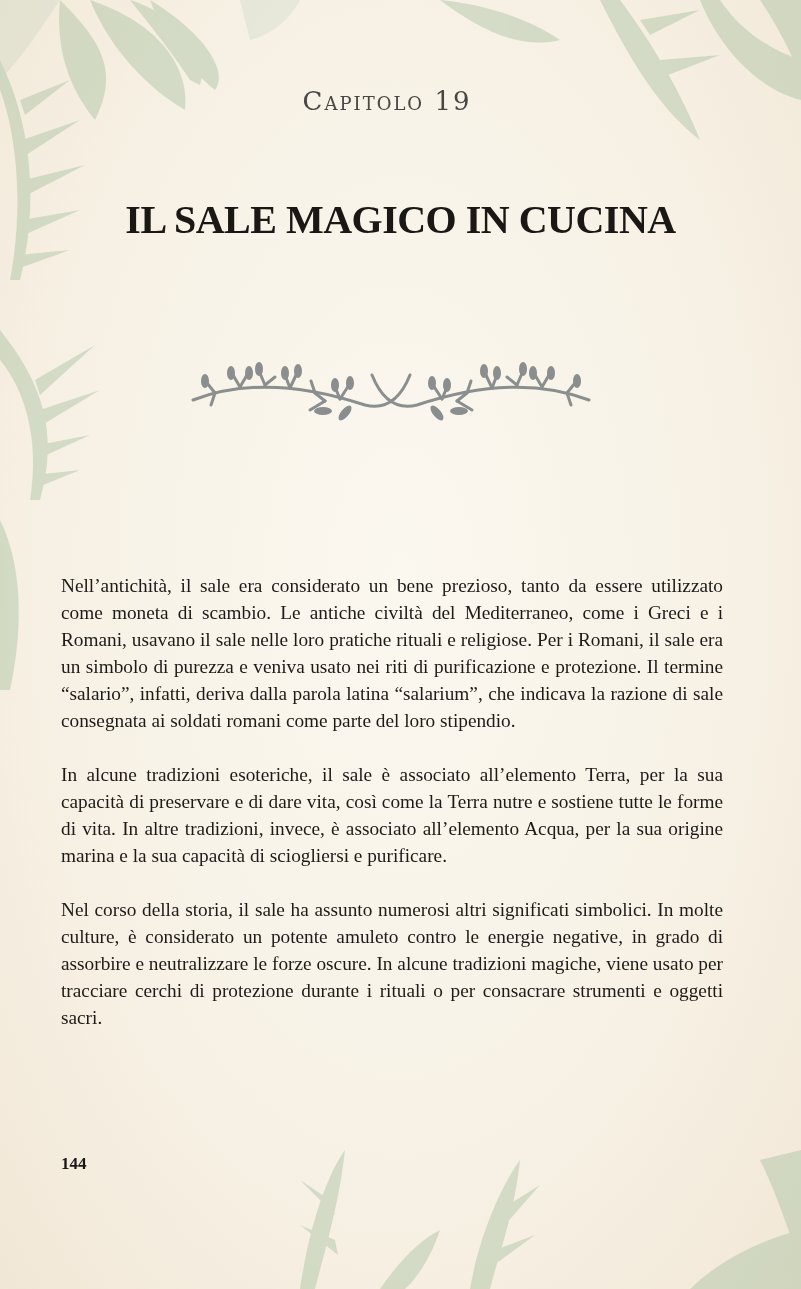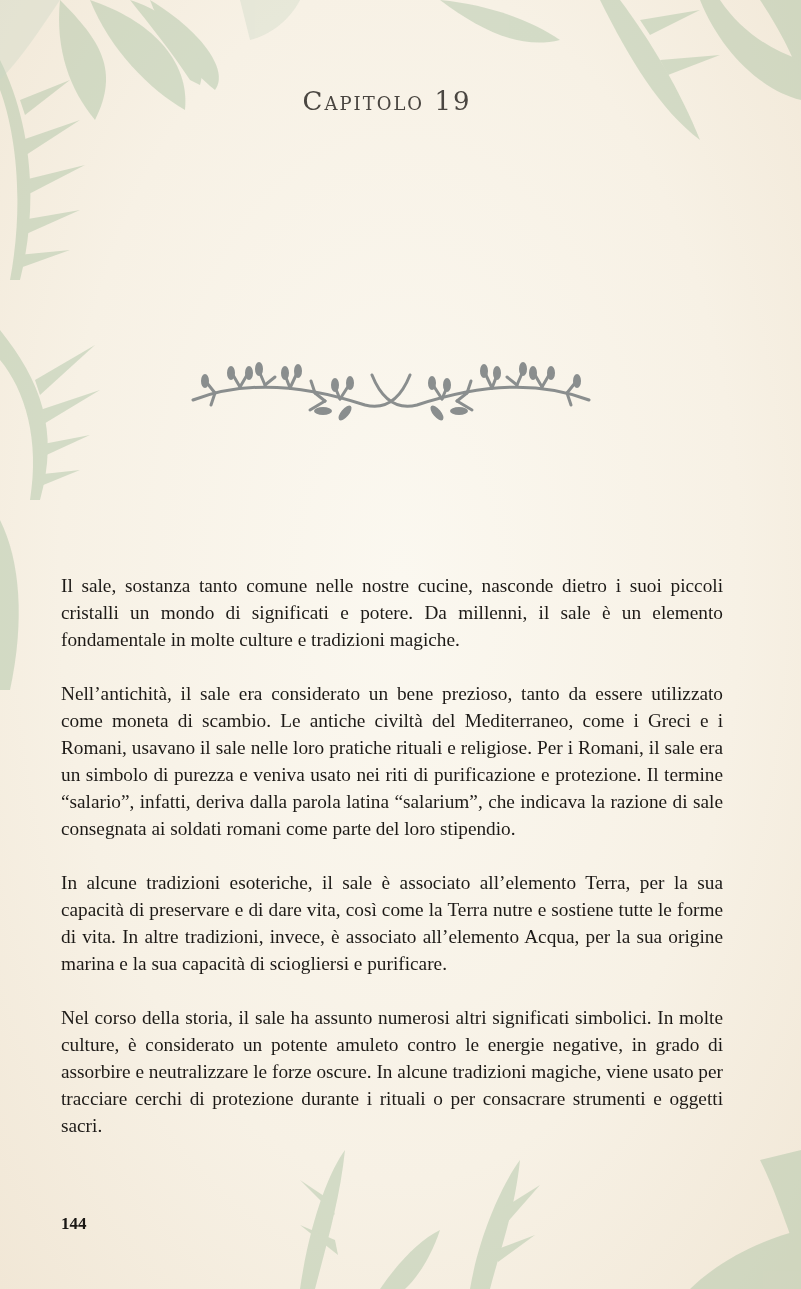--- a/index.html
+++ b/index.html
@@ -25,21 +25,21 @@
   .content { position:absolute; top:572px; left:61px; width:662px; }
   .section-heading {
     font-family:"Liberation Serif", serif; font-weight:bold;
     font-size:20px; margin:0 0 6px 0; letter-spacing:-0.2px; color:#1a1714;
   }
   .para {
     font-size:19.3px; line-height:27px; margin:0 0 27px 0;
     text-align:justify; color:#1d1a17;
   }
   .page-number {
-    position:absolute; top:1214px; left:61px;
+    position:absolute; top:1154px; left:61px;
     font-family:"Liberation Serif", serif; font-weight:bold; font-size:17px; color:#1a1714;
   }
 </style>
 </head>
 <body>
 
 <div class="page">
 
   <svg class="bg-foliage" viewBox="0 0 801 1289" width="801" height="1289">
     <g fill="#a9c2a2" opacity="0.45">
@@ -81,20 +81,21 @@
       <path d="M380 1289 C400 1260 420 1240 440 1230 C430 1260 415 1280 405 1289Z"></path>
     </g>
     <g fill="#c9d7c4" opacity="0.35">
       <path d="M0 0 L60 0 C40 30 20 60 0 80Z"></path>
       <path d="M240 0 L300 0 C290 20 270 35 250 40Z"></path>
     </g>
   </svg>
 
   <div class="chapter-label">Capitolo 19</div>
 
+  <div class="title">IL SALE MAGICO IN CUCINA</div>
 
   <svg class="divider" viewBox="0 0 412 70">
     <g stroke="#8a8e8e" stroke-width="3" fill="none" stroke-linecap="round">
 
       <path d="M8 45 C60 25 120 30 180 50 C200 55 215 45 225 20"></path>
 
       <path d="M404 45 C352 25 292 30 232 50 C212 55 197 45 187 20"></path>
 
       <path d="M30 38 L22 28"></path>
         <path d="M30 38 L26 50"></path>
@@ -142,20 +143,19 @@
       <ellipse cx="312" cy="18" rx="4" ry="7"></ellipse>
         <ellipse cx="299" cy="16" rx="4" ry="7"></ellipse>
       <ellipse cx="262" cy="30" rx="4" ry="7"></ellipse>
         <ellipse cx="247" cy="28" rx="4" ry="7"></ellipse>
       <ellipse cx="274" cy="56" rx="9" ry="4"></ellipse>
         <ellipse cx="252" cy="58" rx="4" ry="9" transform="rotate(-40 252 58)"></ellipse>
     </g>
   </svg>
 
   <div class="content">
-    <p class="para">Il sale, sostanza tanto comune nelle nostre cucine, nasconde dietro i suoi piccoli cristalli un mondo di significati e potere. Da millenni, il sale è un elemento fondamentale in molte culture e tradizioni magiche.</p>
     <p class="para">Nell’antichità, il sale era considerato un bene prezioso, tanto da essere utilizzato come moneta di scambio. Le antiche civiltà del Mediterraneo, come i Greci e i Romani, usavano il sale nelle loro pratiche rituali e religiose. Per i Romani, il sale era un simbolo di purezza e veniva usato nei riti di purificazione e protezione. Il termine “salario”, infatti, deriva dalla parola latina “salarium”, che indicava la razione di sale consegnata ai soldati romani come parte del loro stipendio.</p>
     <p class="para">In alcune tradizioni esoteriche, il sale è associato all’elemento Terra, per la sua capacità di preservare e di dare vita, così come la Terra nutre e sostiene tutte le forme di vita. In altre tradizioni, invece, è associato all’elemento Acqua, per la sua origine marina e la sua capacità di sciogliersi e purificare.</p>
     <p class="para">Nel corso della storia, il sale ha assunto numerosi altri significati simbolici. In molte culture, è considerato un potente amuleto contro le energie negative, in grado di assorbire e neutralizzare le forze oscure. In alcune tradizioni magiche, viene usato per tracciare cerchi di protezione durante i rituali o per consacrare strumenti e oggetti sacri.</p>
   </div>
 
   <div class="page-number">144</div>
 </div>
 
 </body></html>

